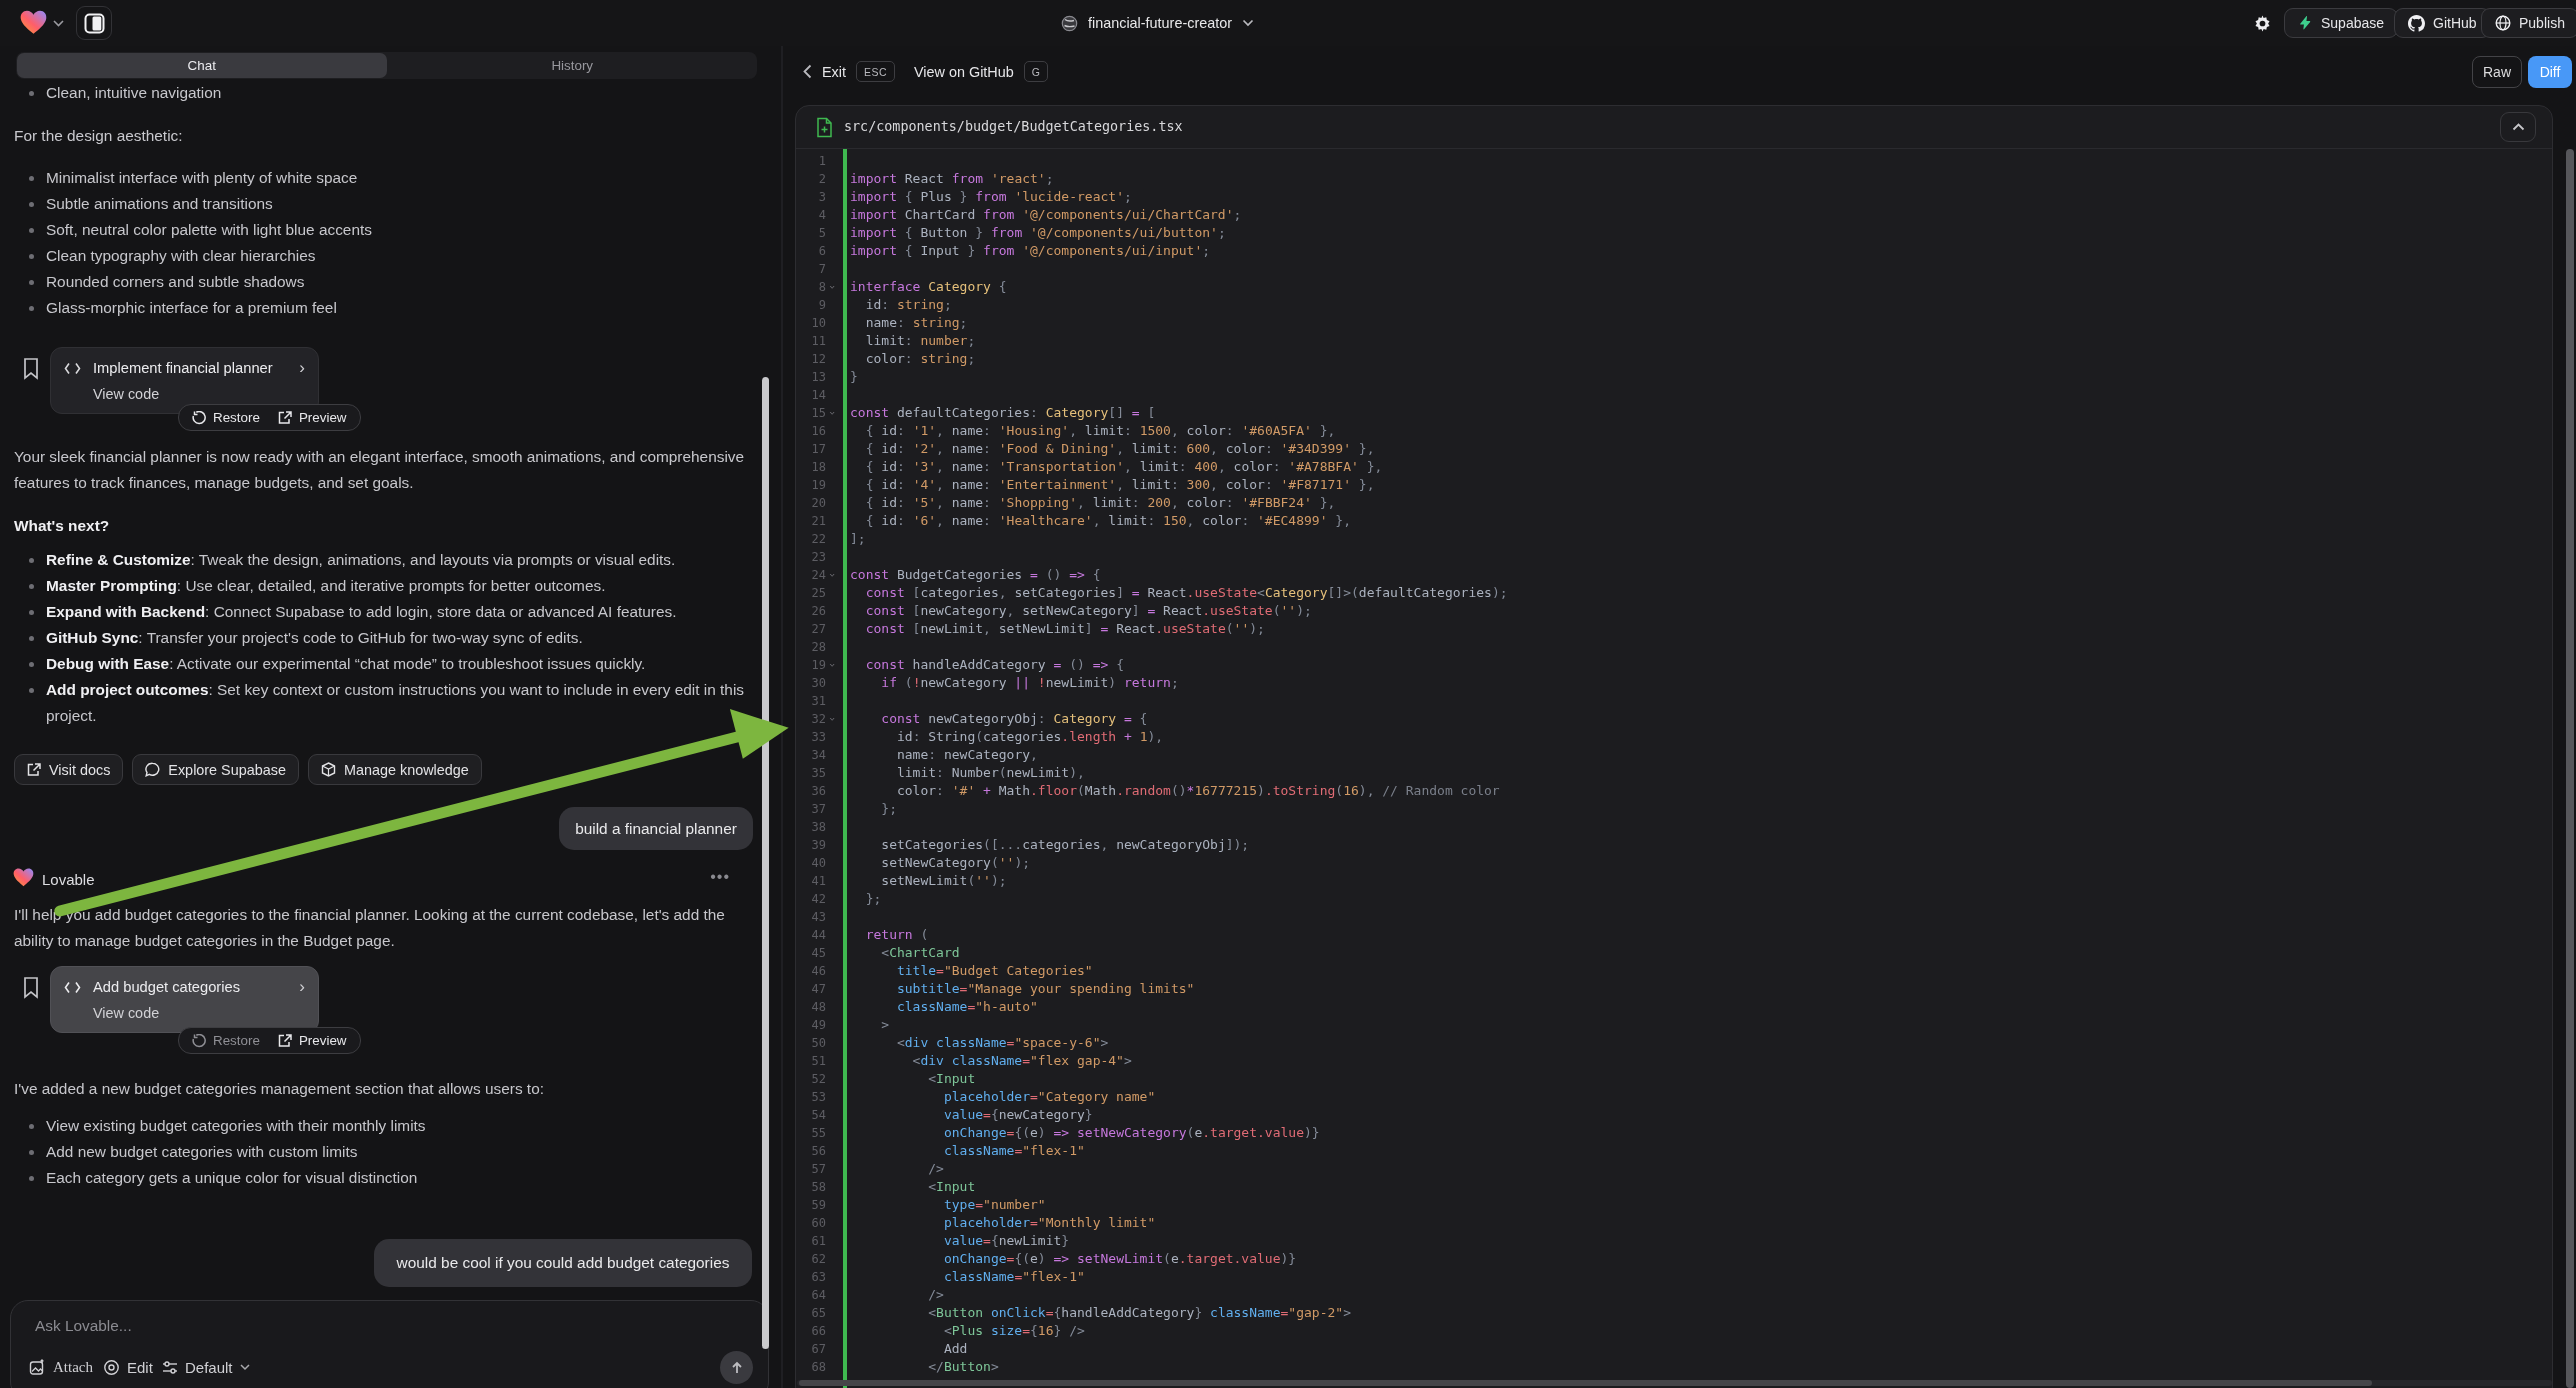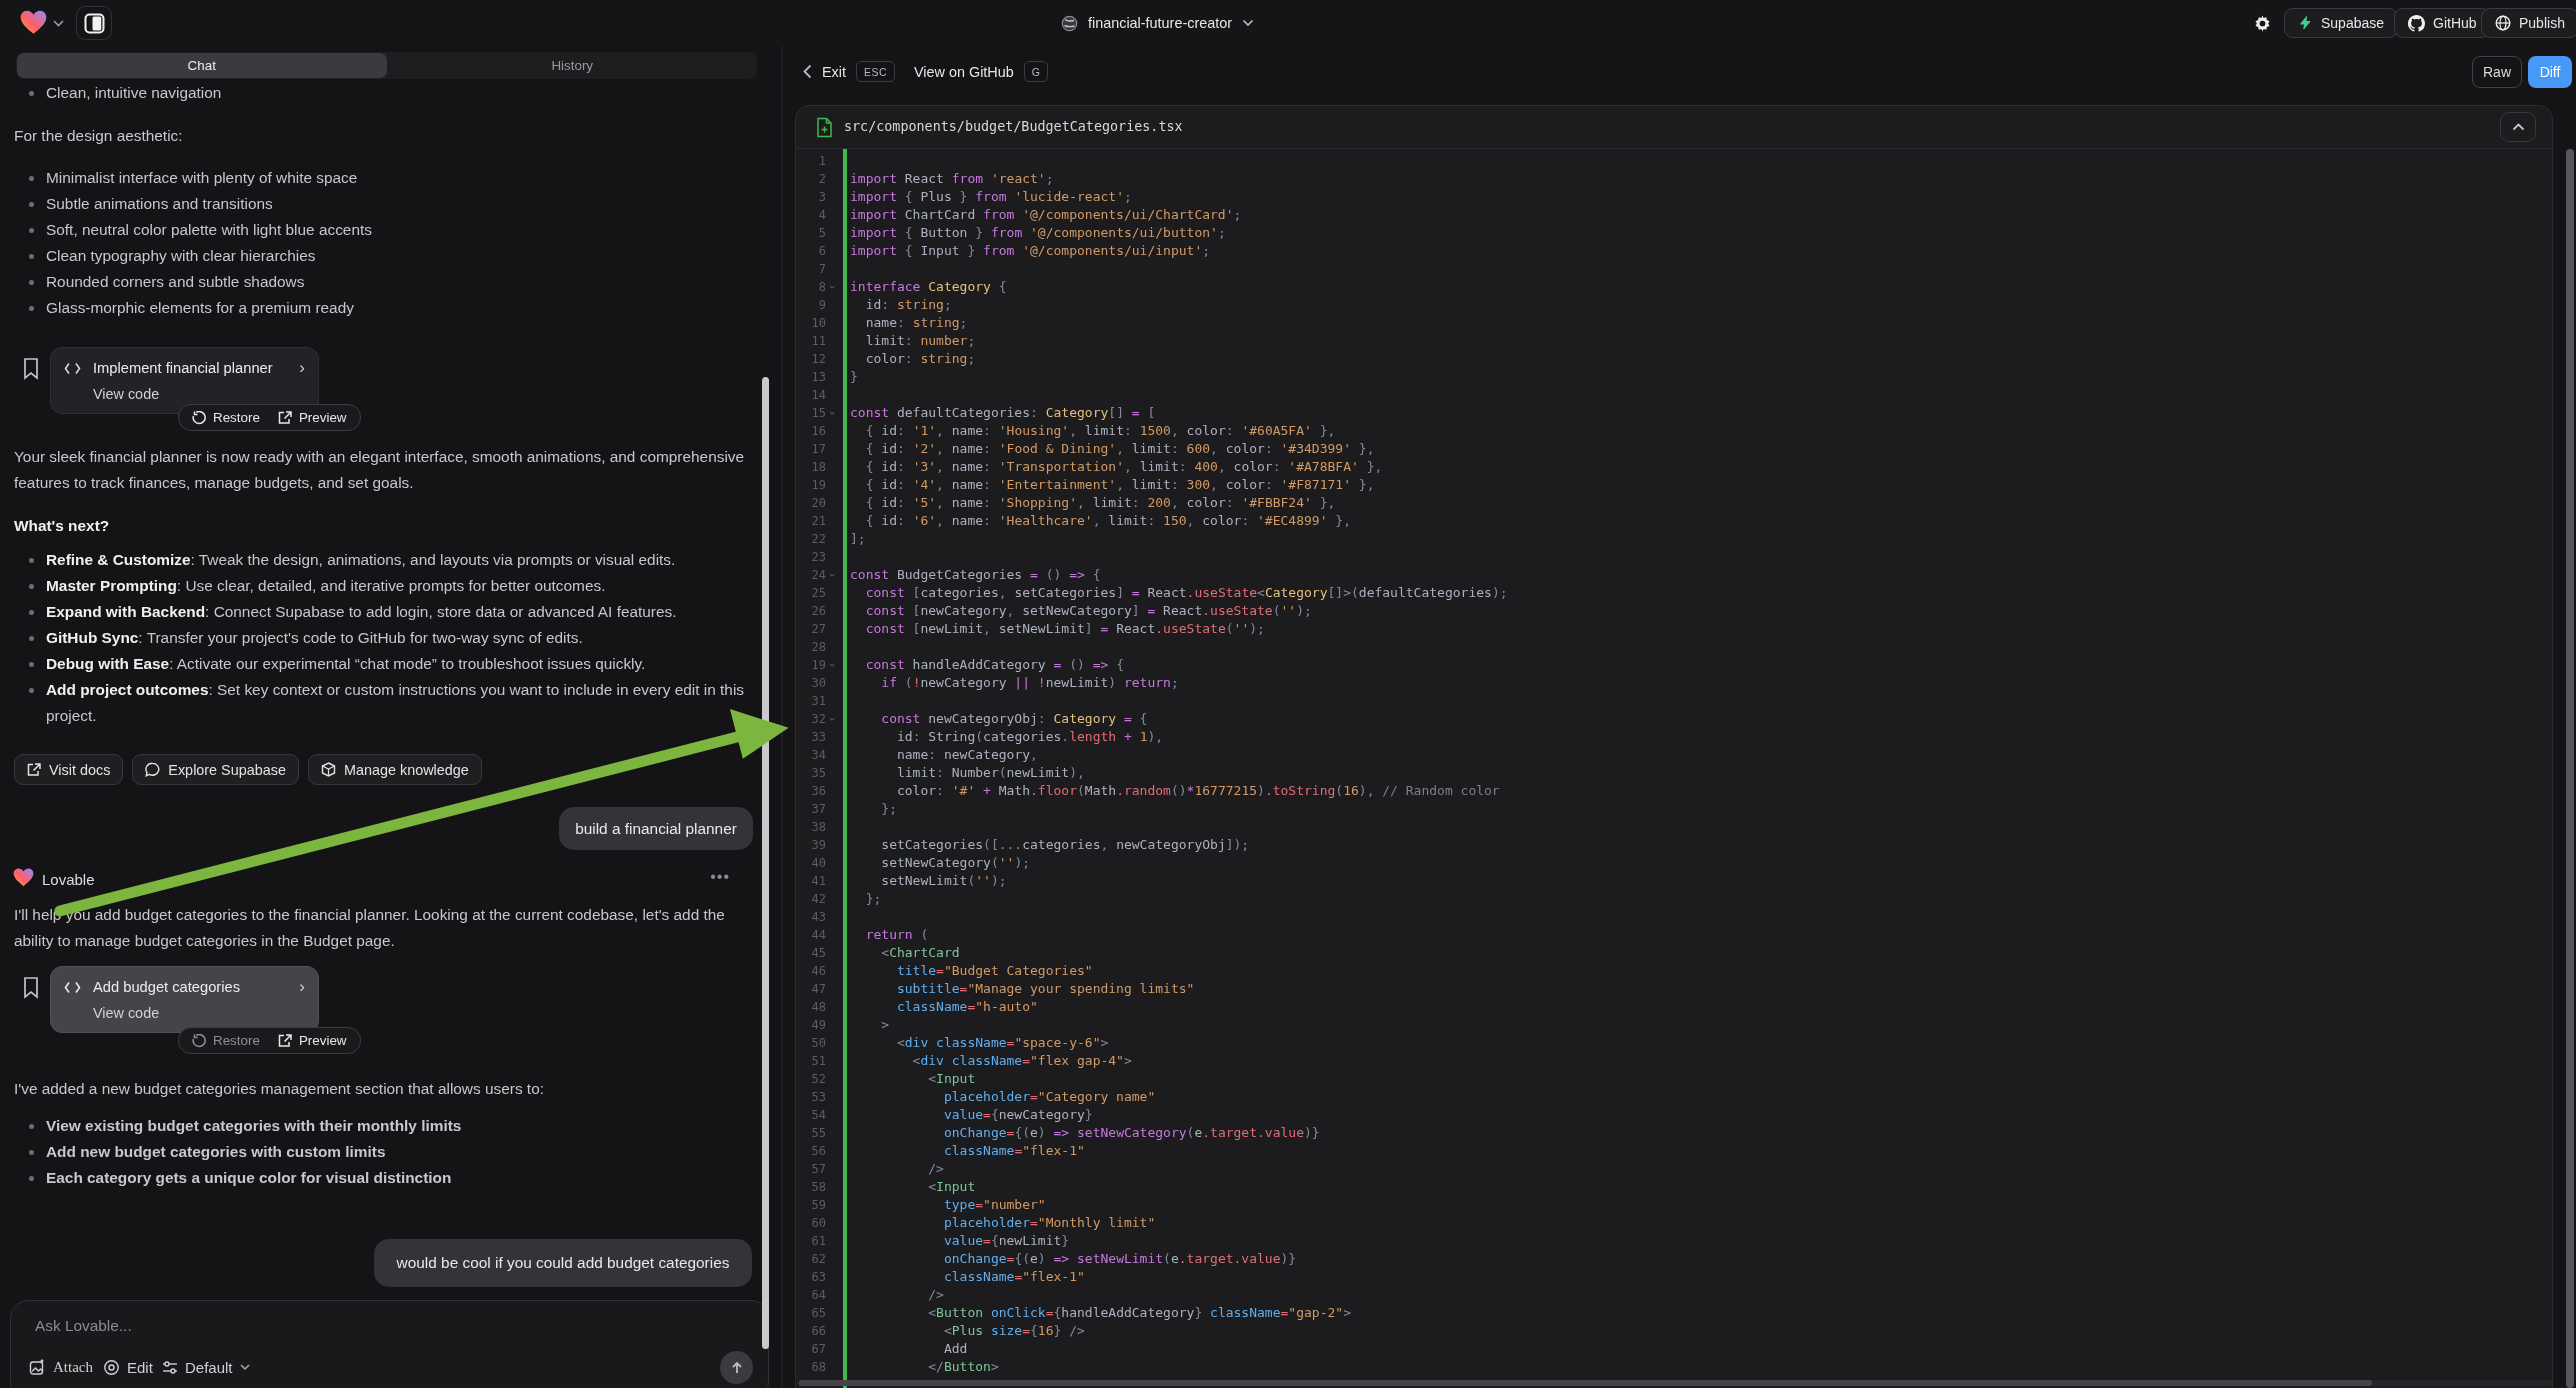--- a/index.html
+++ b/index.html
@@ -158,21 +158,21 @@
   <div class="blist" style="top:34px;">
       <div class="bli"><span class="dot"></span><span>Clean, intuitive navigation</span></div>
     </div>
   <div class="para" style="top:77px; color:#c9c9ce;">For the design aesthetic:</div>
   <div class="blist" style="top:119px;">
       <div class="bli"><span class="dot"></span><span>Minimalist interface with plenty of white space</span></div>
       <div class="bli"><span class="dot"></span><span>Subtle animations and transitions</span></div>
       <div class="bli"><span class="dot"></span><span>Soft, neutral color palette with light blue accents</span></div>
       <div class="bli"><span class="dot"></span><span>Clean typography with clear hierarchies</span></div>
       <div class="bli"><span class="dot"></span><span>Rounded corners and subtle shadows</span></div>
-      <div class="bli"><span class="dot"></span><span>Glass-morphic elements for a premium ready</span></div>
+      <div class="bli"><span class="dot"></span><span>Glass-morphic interface for a premium feel</span></div>
     </div>
 
   <svg class="bookmark" style="top:311px;" width="18" height="23" viewBox="0 0 18 23">
     <path d="M3 2 h12 v19 l-6 -4.8 -6 4.8 Z" fill="none" stroke="#c4c4c8" stroke-width="1.7"></path>
   </svg>
   <div class="vcard" style="top:301px;">
     <span class="codeicon">
       <svg width="17" height="13" viewBox="0 0 17 13">
           <polyline points="5,1.5 1.5,6.5 5,11.5" fill="none" stroke="#d9d9dc" stroke-width="1.6"></polyline>
           <polyline points="12,1.5 15.5,6.5 12,11.5" fill="none" stroke="#d9d9dc" stroke-width="1.6"></polyline>
@@ -270,21 +270,21 @@
     <span class="pitem">
       <svg width="14" height="14" viewBox="0 0 14 14">
           <path d="M11 8v4H1.5V1.5H6" fill="none" stroke="#e9e9eb" stroke-width="1.5"></path>
           <path d="M8 1h5v5M13 1 6.5 7.5" fill="none" stroke="#e9e9eb" stroke-width="1.5"></path>
         </svg>
       <span>Preview</span>
     </span>
   </div>
 
   <div class="para" style="top:1030px;">I've added a new budget categories management section that allows users to:</div>
-  <div class="blist" style="top:1067px;font-weight:bold;">
+  <div class="blist" style="top:1067px;">
       <div class="bli"><span class="dot"></span><span>View existing budget categories with their monthly limits</span></div>
       <div class="bli"><span class="dot"></span><span>Add new budget categories with custom limits</span></div>
       <div class="bli"><span class="dot"></span><span>Each category gets a unique color for visual distinction</span></div>
     </div>
 
   <div class="bubble" style="left:374px; top:1193px; width:378px; height:48px;">would be cool if you could add budget categories</div>
 
   <div id="input-box">
     <span id="input-placeholder">Ask Lovable...</span>
     <span class="inrow-item" style="left:18px;font-family:Liberation Serif, serif;">

